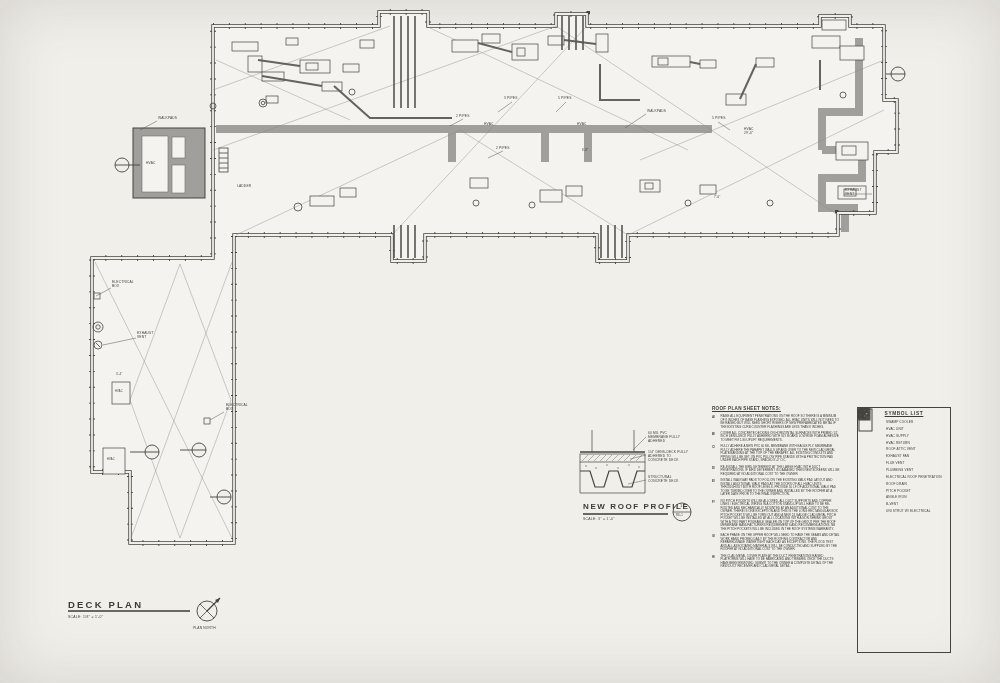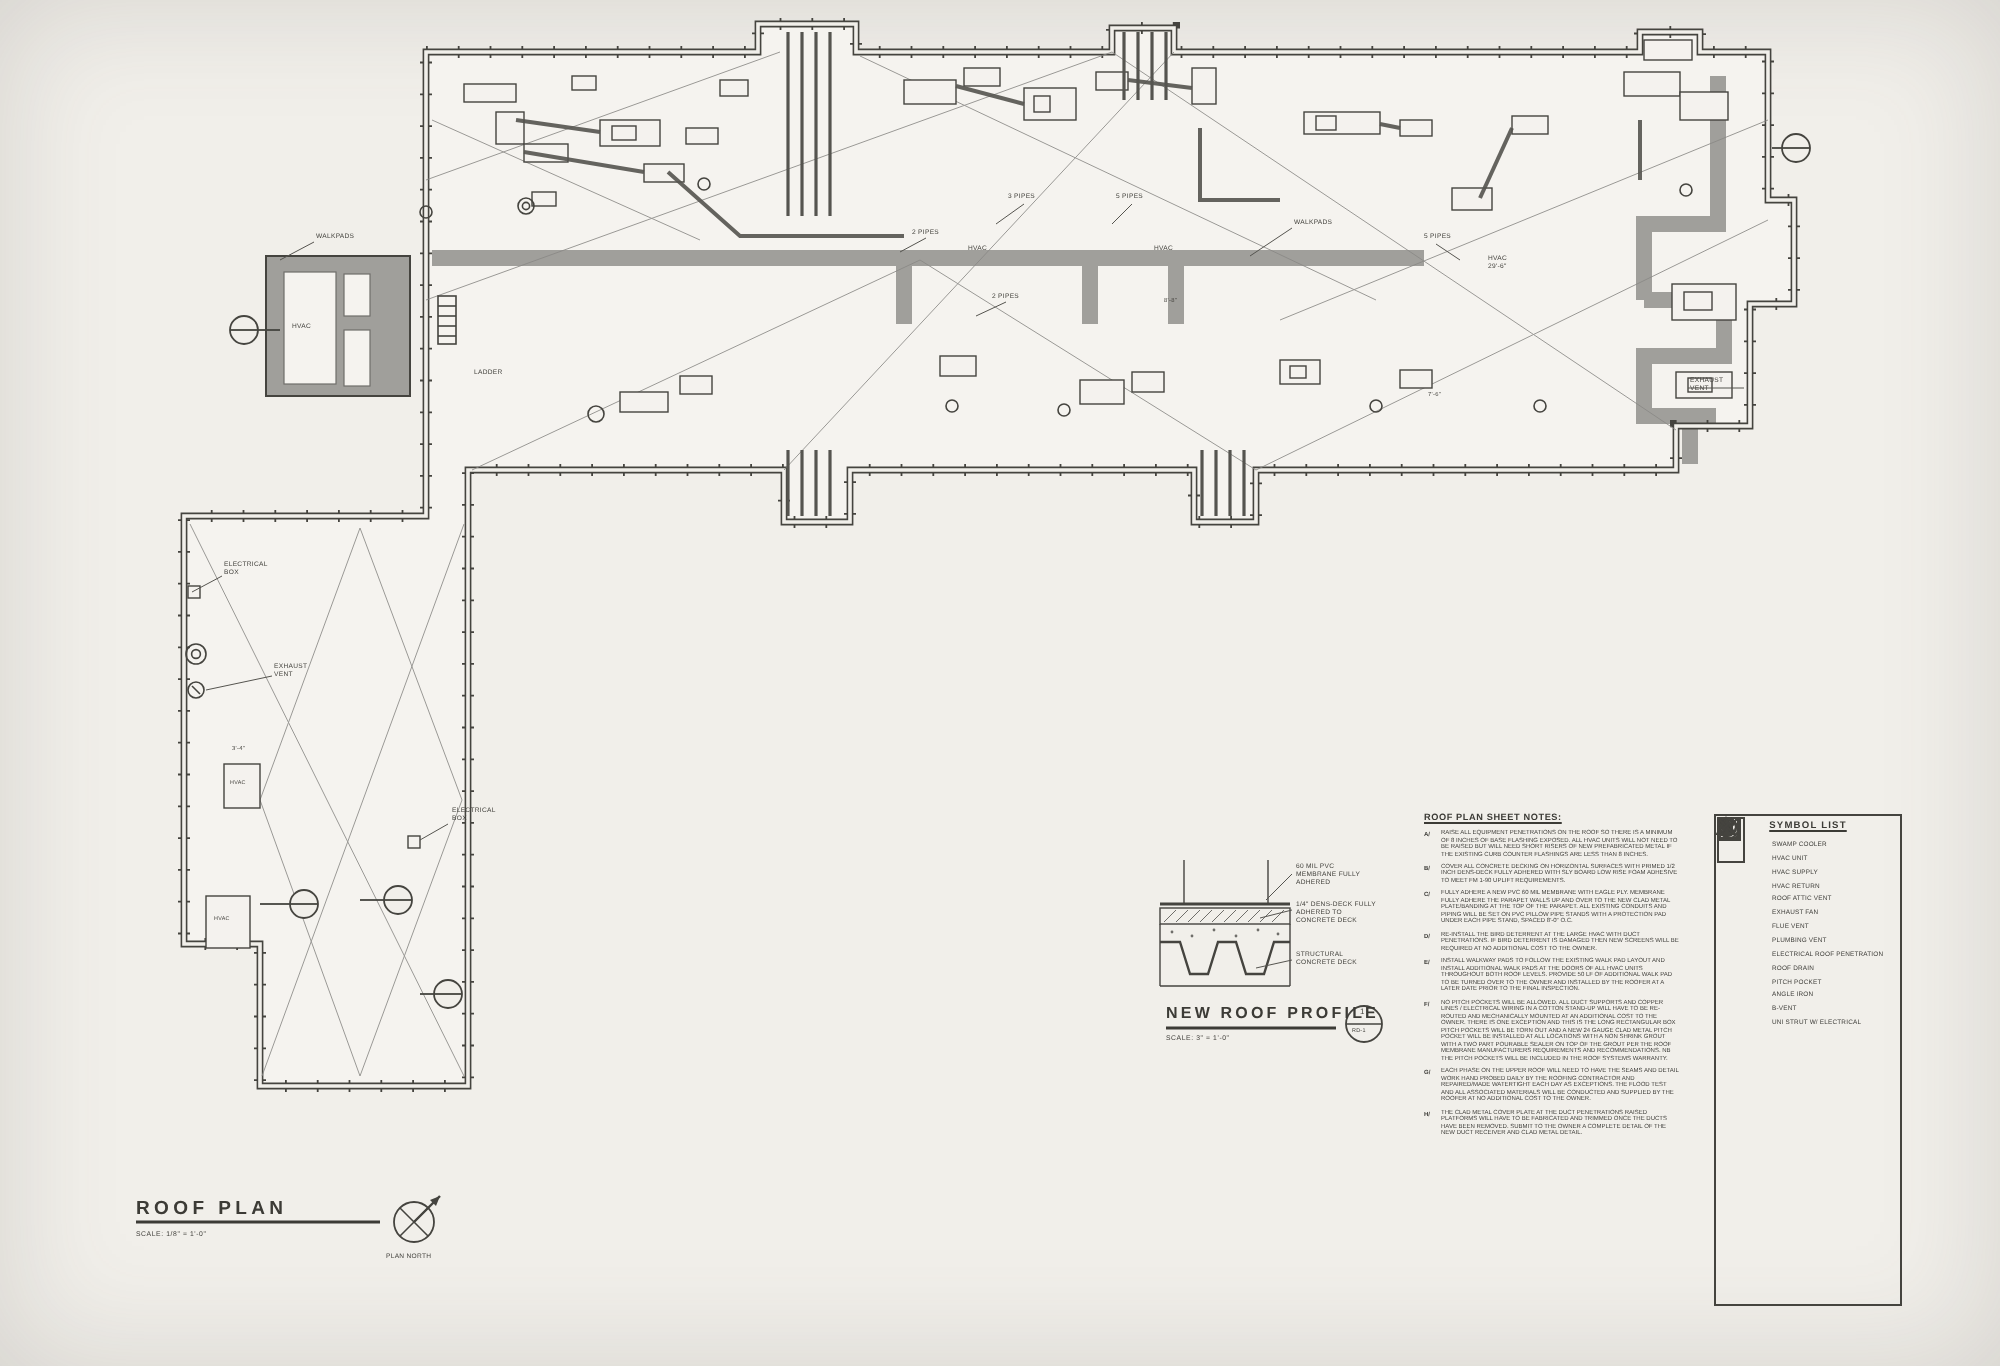--- a/index.html
+++ b/index.html
@@ -305,21 +305,21 @@
 ADHERED TO
 CONCRETE DECK</div>
 <div class="lbl" style="left:648px;top:476px;">STRUCTURAL
 CONCRETE DECK</div>
 
 <div class="title-med" style="left:583px;top:502px;">NEW ROOF PROFILE</div>
 <div class="scale-txt" style="left:583px;top:517px;">SCALE: 3" = 1'-0"</div>
 <div class="lbl" style="left:680px;top:504px;font-size:4px;">1</div>
 <div class="lbl tiny" style="left:676px;top:513.5px;">RD-1</div>
 
-<div class="title-big" style="left:68px;top:599px;">ROOF PLAN</div>
+<div class="title-big" style="left:68px;top:599px;">DECK PLAN</div>
 <div class="scale-txt" style="left:68px;top:615px;">SCALE: 1/8" = 1'-0"</div>
 <div class="lbl" style="left:193px;top:627px;">PLAN NORTH</div>
 
 <div class="notes">
   <div class="notes-title">ROOF PLAN SHEET NOTES:</div>
   <div class="note">
         <span class="note-id">A/</span>
         <span class="note-text">RAISE ALL EQUIPMENT PENETRATIONS ON THE ROOF SO THERE IS A MINIMUM OF 8 INCHES OF BASE FLASHING EXPOSED. ALL HVAC UNITS WILL NOT NEED TO BE RAISED BUT WILL NEED SHORT RISERS OF NEW PREFABRICATED METAL IF THE EXISTING CURB COUNTER FLASHINGS ARE LESS THAN 8 INCHES.</span>
       </div>
   <div class="note">

